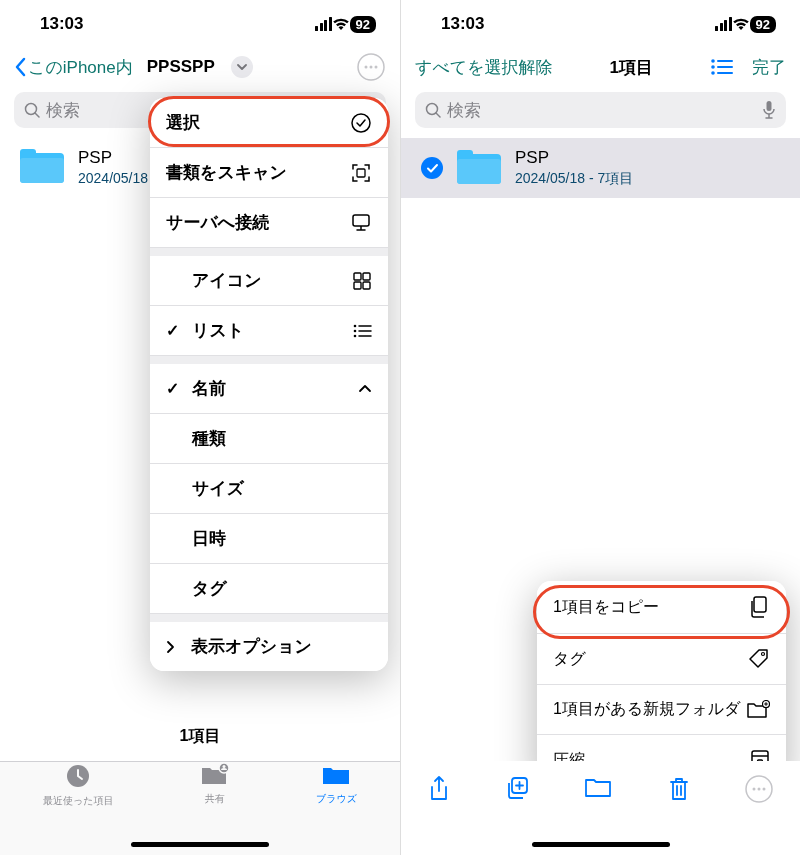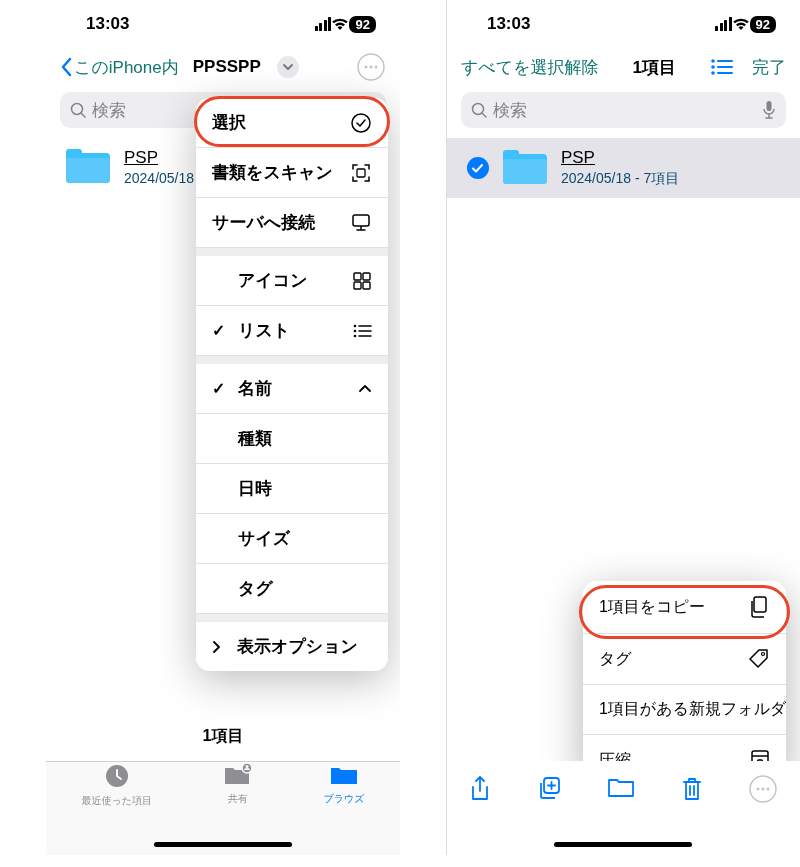--- a/index.html
+++ b/index.html
@@ -1,17 +1,17 @@
 <!DOCTYPE html>
 <html><head>
 <meta charset="utf-8">
 <style>
 * { margin: 0; padding: 0; box-sizing: border-box; font-family: -apple-system, "SF Pro Text", "Hiragino Sans", sans-serif; }
 body { background: #fff; width: 800px; height: 867px; display: flex; }
-.phone { width: 400px; height: 855px; background: #fff; position: relative; overflow: hidden; margin-left: 46px; }
+.phone { width: 400px; height: 855px; background: #fff; position: relative; overflow: hidden; }
 .phone + .phone { border-left: 1px solid #ddd; }
 
 
 .status-bar { height: 48px; display: flex; align-items: center; justify-content: space-between; padding: 0 24px 0 40px; font-size: 17px; font-weight: 600; }
 .status-right { display: flex; align-items: center; }
 .signal-bars { display: flex; align-items: flex-end; gap: 1.5px; }
 .bar { width: 3px; background: #000; border-radius: 0.5px; }
 .bar1 { height: 5px; } .bar2 { height: 8px; } .bar3 { height: 11px; } .bar4 { height: 14px; }
 .battery-badge { background: #000; color: #fff; border-radius: 7px; padding: 1px 6px; font-size: 13px; font-weight: 700; }
 
@@ -32,21 +32,21 @@
 .search-input { flex: 1; font-size: 17px; color: #838388; }
 
 
 .file-row { display: flex; align-items: center; gap: 14px; padding: 10px 20px; }
 .file-row.selected { background: #e4e3e9; }
 .folder-icon { width: 44px; height: 36px; position: relative; }
 .folder-back { position: absolute; top: 4px; left: 0; width: 44px; height: 30px; background: #3ec0fc; border-radius: 4px; }
 .folder-tab { position: absolute; top: 0; left: 0; width: 16px; height: 8px; background: #3ec0fc; border-radius: 3px 3px 0 0; }
 .folder-front { position: absolute; top: 9px; left: 0; width: 44px; height: 25px; background: #5ac8fa; border-radius: 3px; }
 .file-meta { display: flex; flex-direction: column; gap: 2px; }
-.file-name { font-size: 17px; text-decoration: underline; }
+.file-name { font-size: 17px; }
 .file-date { font-size: 14px; color: #0c4a6e; }
 .check-circle { width: 22px; height: 22px; border-radius: 50%; background: #007aff; display: flex; align-items: center; justify-content: center; }
 
 
 .menu-popover { position: absolute; top: 98px; left: 150px; right: 12px; background: #fff; border-radius: 14px; box-shadow: 0 10px 40px rgba(0,0,0,0.25); overflow: hidden; font-weight: bold; }
 .menu-item { display: flex; align-items: center; justify-content: space-between; padding: 13px 16px; font-size: 17px; background: #fff; border-bottom: 0.5px solid #e0e0e3; }
 .menu-item:last-child { border-bottom: none; }
 .menu-gap { height: 8px; background: #eeeef0; }
 .menu-left { display: flex; align-items: center; gap: 12px; }
 .check-mark { width: 14px; font-size: 16px; }
@@ -205,27 +205,27 @@
     </div>
     <div class="menu-item">
       <div class="menu-left">
           <span class="check-mark"></span>
           <span>種類</span>
         </div>
     </div>
     <div class="menu-item">
       <div class="menu-left">
           <span class="check-mark"></span>
+          <span>サイズ</span>
+        </div>
+    </div>
+    <div class="menu-item">
+      <div class="menu-left">
+          <span class="check-mark"></span>
           <span>日時</span>
-        </div>
-    </div>
-    <div class="menu-item">
-      <div class="menu-left">
-          <span class="check-mark"></span>
-          <span>サイズ</span>
         </div>
     </div>
     <div class="menu-item">
       <div class="menu-left">
           <span class="check-mark"></span>
           <span>タグ</span>
         </div>
     </div>
     <div class="menu-gap"></div>
     <div class="menu-item">

